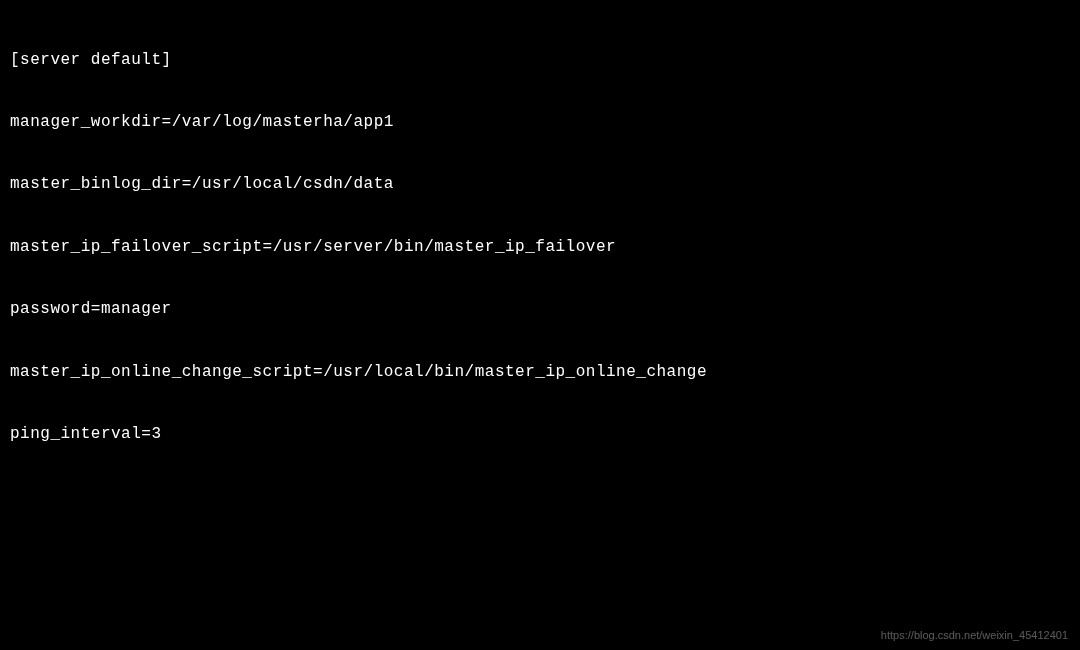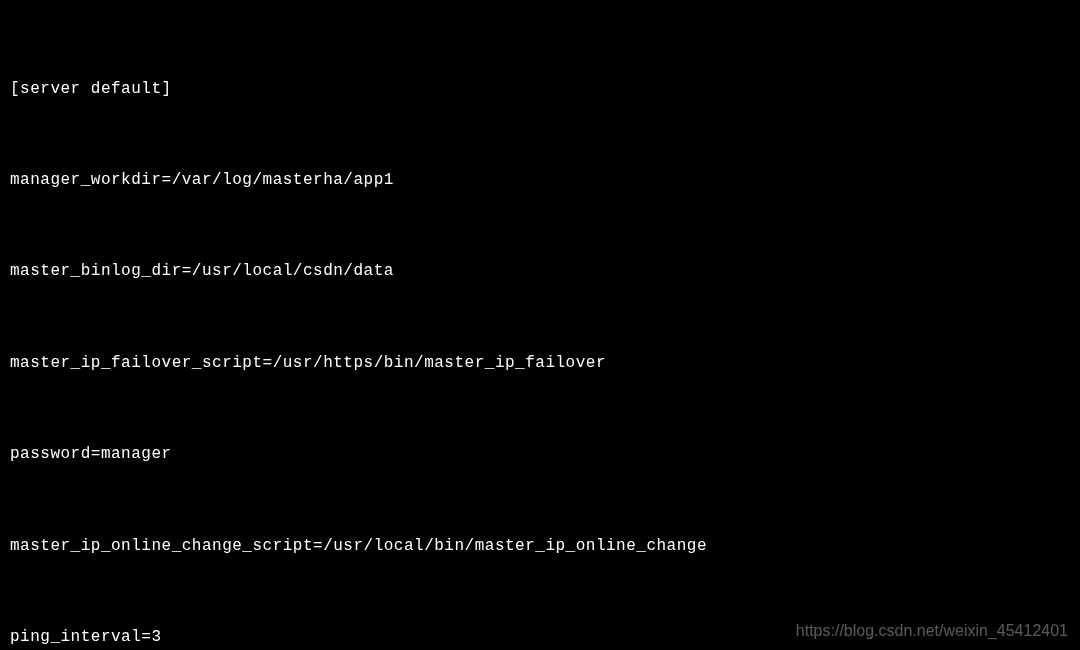--- a/index.html
+++ b/index.html
@@ -19,40 +19,39 @@
       overflow: hidden;
       line-height: 1.3;
     }
     .terminal-content {
       white-space: pre-wrap;
       word-break: break-all;
       letter-spacing: 0.5px;
     }
     .terminal-line {
       display: block;
-      margin-top: 29px;
     }
     .watermark {
       position: absolute;
       bottom: 8px;
       right: 12px;
       font-family: Arial, sans-serif;
-      font-size: 16px;
+      font-size: 11px;
       color: rgba(255, 255, 255, 0.35);
       letter-spacing: 0;
     }
   </style>
 </head>
 <body>
 
 <div class="terminal-content">
   <span class="terminal-line">[server default]</span>
   <span class="terminal-line">manager_workdir=/var/log/masterha/app1</span>
   <span class="terminal-line">master_binlog_dir=/usr/local/csdn/data</span>
-  <span class="terminal-line">master_ip_failover_script=/usr/https/bin/master_ip_failover</span>
+  <span class="terminal-line">master_ip_failover_script=/usr/server/bin/master_ip_failover</span>
   <span class="terminal-line">password=manager</span>
   <span class="terminal-line">master_ip_online_change_script=/usr/local/bin/master_ip_online_change</span>
   <span class="terminal-line">ping_interval=3</span>
   
   
   
   
   
   
   

